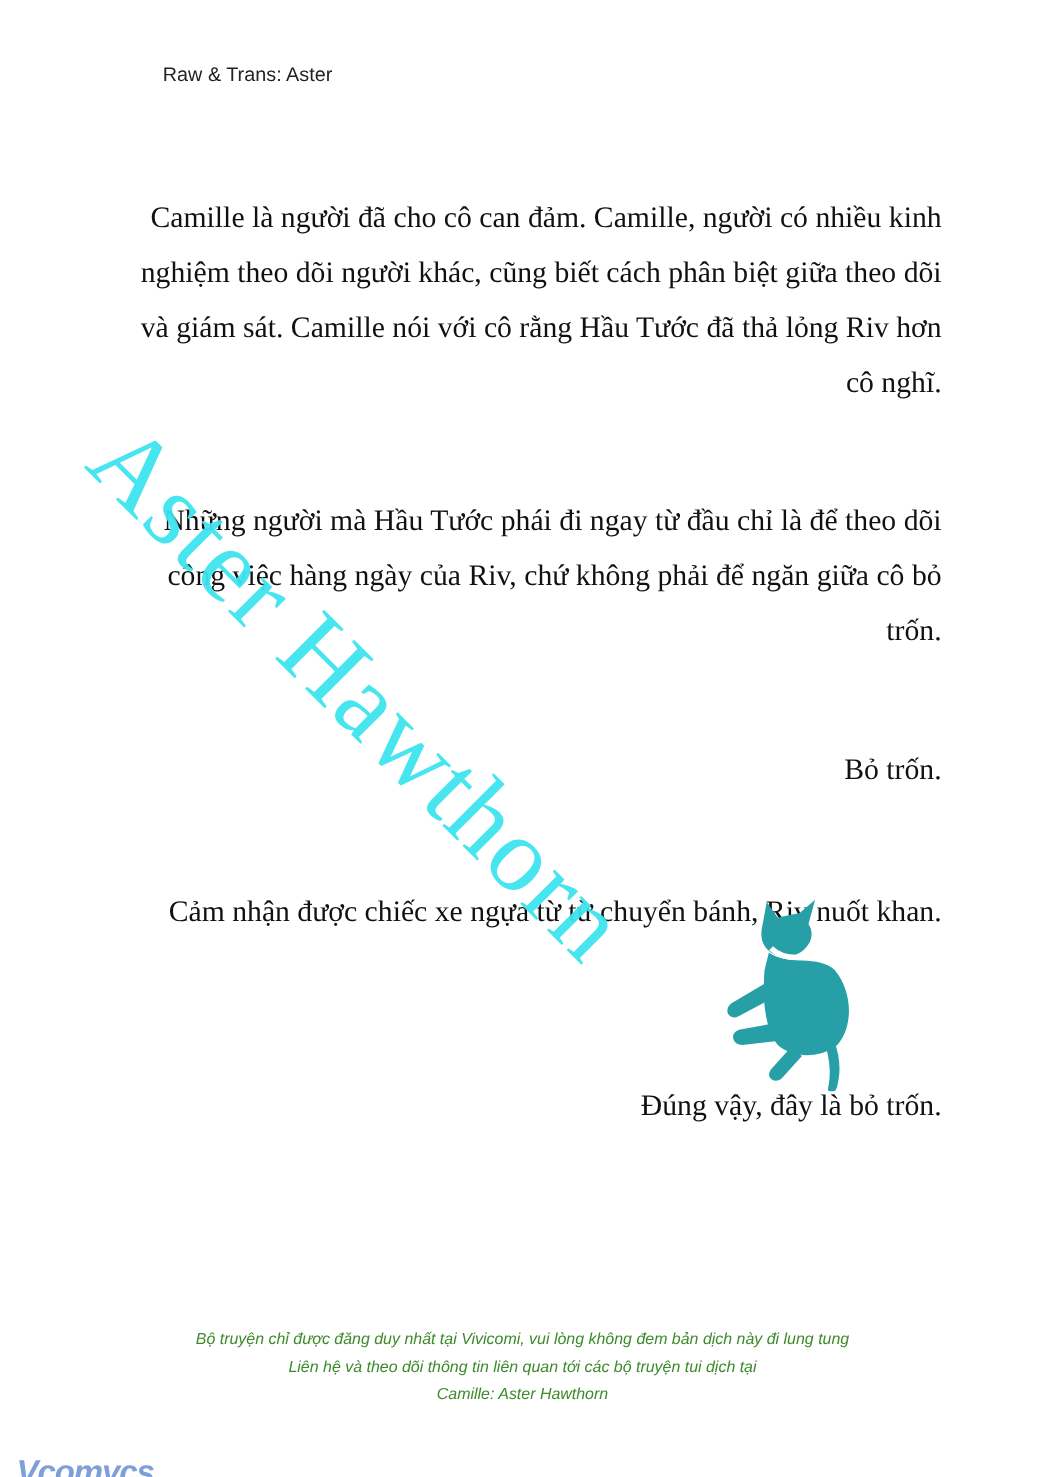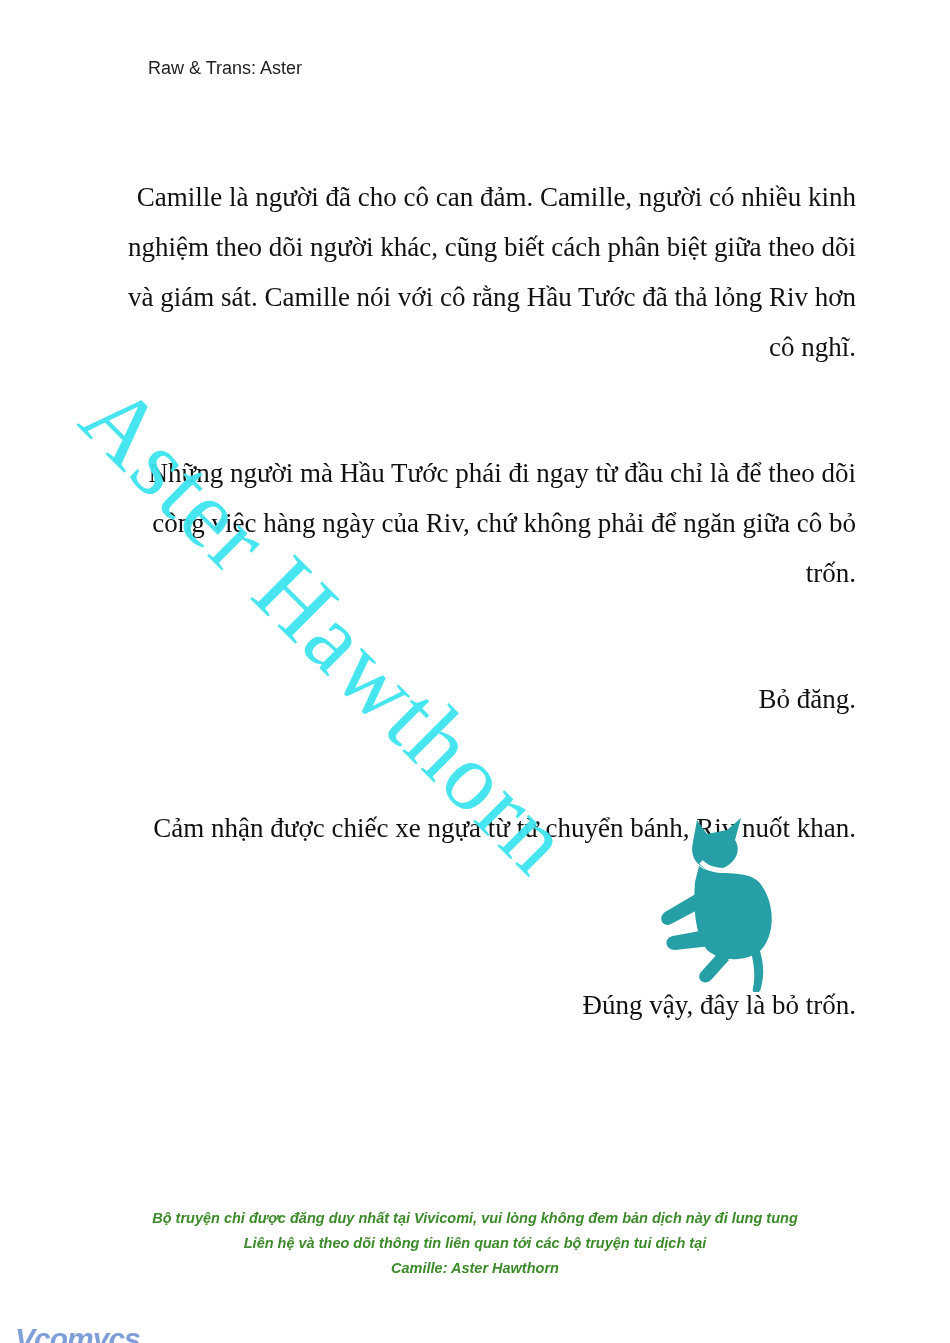--- a/index.html
+++ b/index.html
@@ -16,37 +16,37 @@
     .watermark {
       position: absolute; left: 138px; top: 362px;
       font-family: "Liberation Serif", serif; font-size: 96px; color: #3ee4ef;
       transform-origin: 0 0; transform: rotate(45deg);
       white-space: nowrap; letter-spacing: 2px; opacity: 0.95;
       font-weight: normal;
     }
     .cat { position: absolute; left: 655px; top: 812px; width: 130px; height: 180px; }
     .footer {
       position: absolute; left: 0; width: 950px; text-align: center;
-      font-family: "Liberation Sans", sans-serif; font-style: italic; font-weight: bold;
+      font-family: "Liberation Sans", sans-serif; font-style: italic; font-weight: normal;
       font-size: 14.5px; color: #3c8a2a;
     }
     .logo {
       position: absolute; left: 15px; top: 1296px;
       font-family: "Liberation Sans", sans-serif; font-style: italic; font-weight: bold;
       font-size: 30px; color: #7f9fd8; letter-spacing: -1px; margin-top: 26px;
     }
   </style>
 </head>
 <body>
 
 <div class="header">Raw &amp; Trans: Aster</div>
 
 <p class="para" style="top:172px;">Camille là người đã cho cô can đảm. Camille, người có nhiều kinh nghiệm theo dõi người khác, cũng biết cách phân biệt giữa theo dõi và giám sát. Camille nói với cô rằng Hầu Tước đã thả lỏng Riv hơn cô nghĩ.</p>
 <p class="para" style="top:448px;">Những người mà Hầu Tước phái đi ngay từ đầu chỉ là để theo dõi công việc hàng ngày của Riv, chứ không phải để ngăn giữa cô bỏ trốn.</p>
-<p class="para" style="top:674px;">Bỏ đăng.</p>
+<p class="para" style="top:674px;">Bỏ trốn.</p>
 <p class="para" style="top:803px;">Cảm nhận được chiếc xe ngựa từ từ chuyển bánh, Riv nuốt khan.</p>
 <p class="para" style="top:980px;">Đúng vậy, đây là bỏ trốn.</p>
 
 <div class="watermark">Aster Hawthorn</div>
 
 <svg class="cat" viewBox="0 0 130 180">
   <g fill="#26a0a6">
     <path d="M42 8 L52 22 L72 18 L86 6 L80 28 C88 40 78 56 60 58 C44 58 34 46 38 30 Z"></path>
     <path d="M44 54 C60 66 90 56 104 70 C122 92 120 126 104 140 C88 150 66 150 52 138 C40 122 38 96 40 70 Z"></path>
     <path d="M44 80 L10 100 C2 106 8 116 16 112 L50 94 Z"></path>

